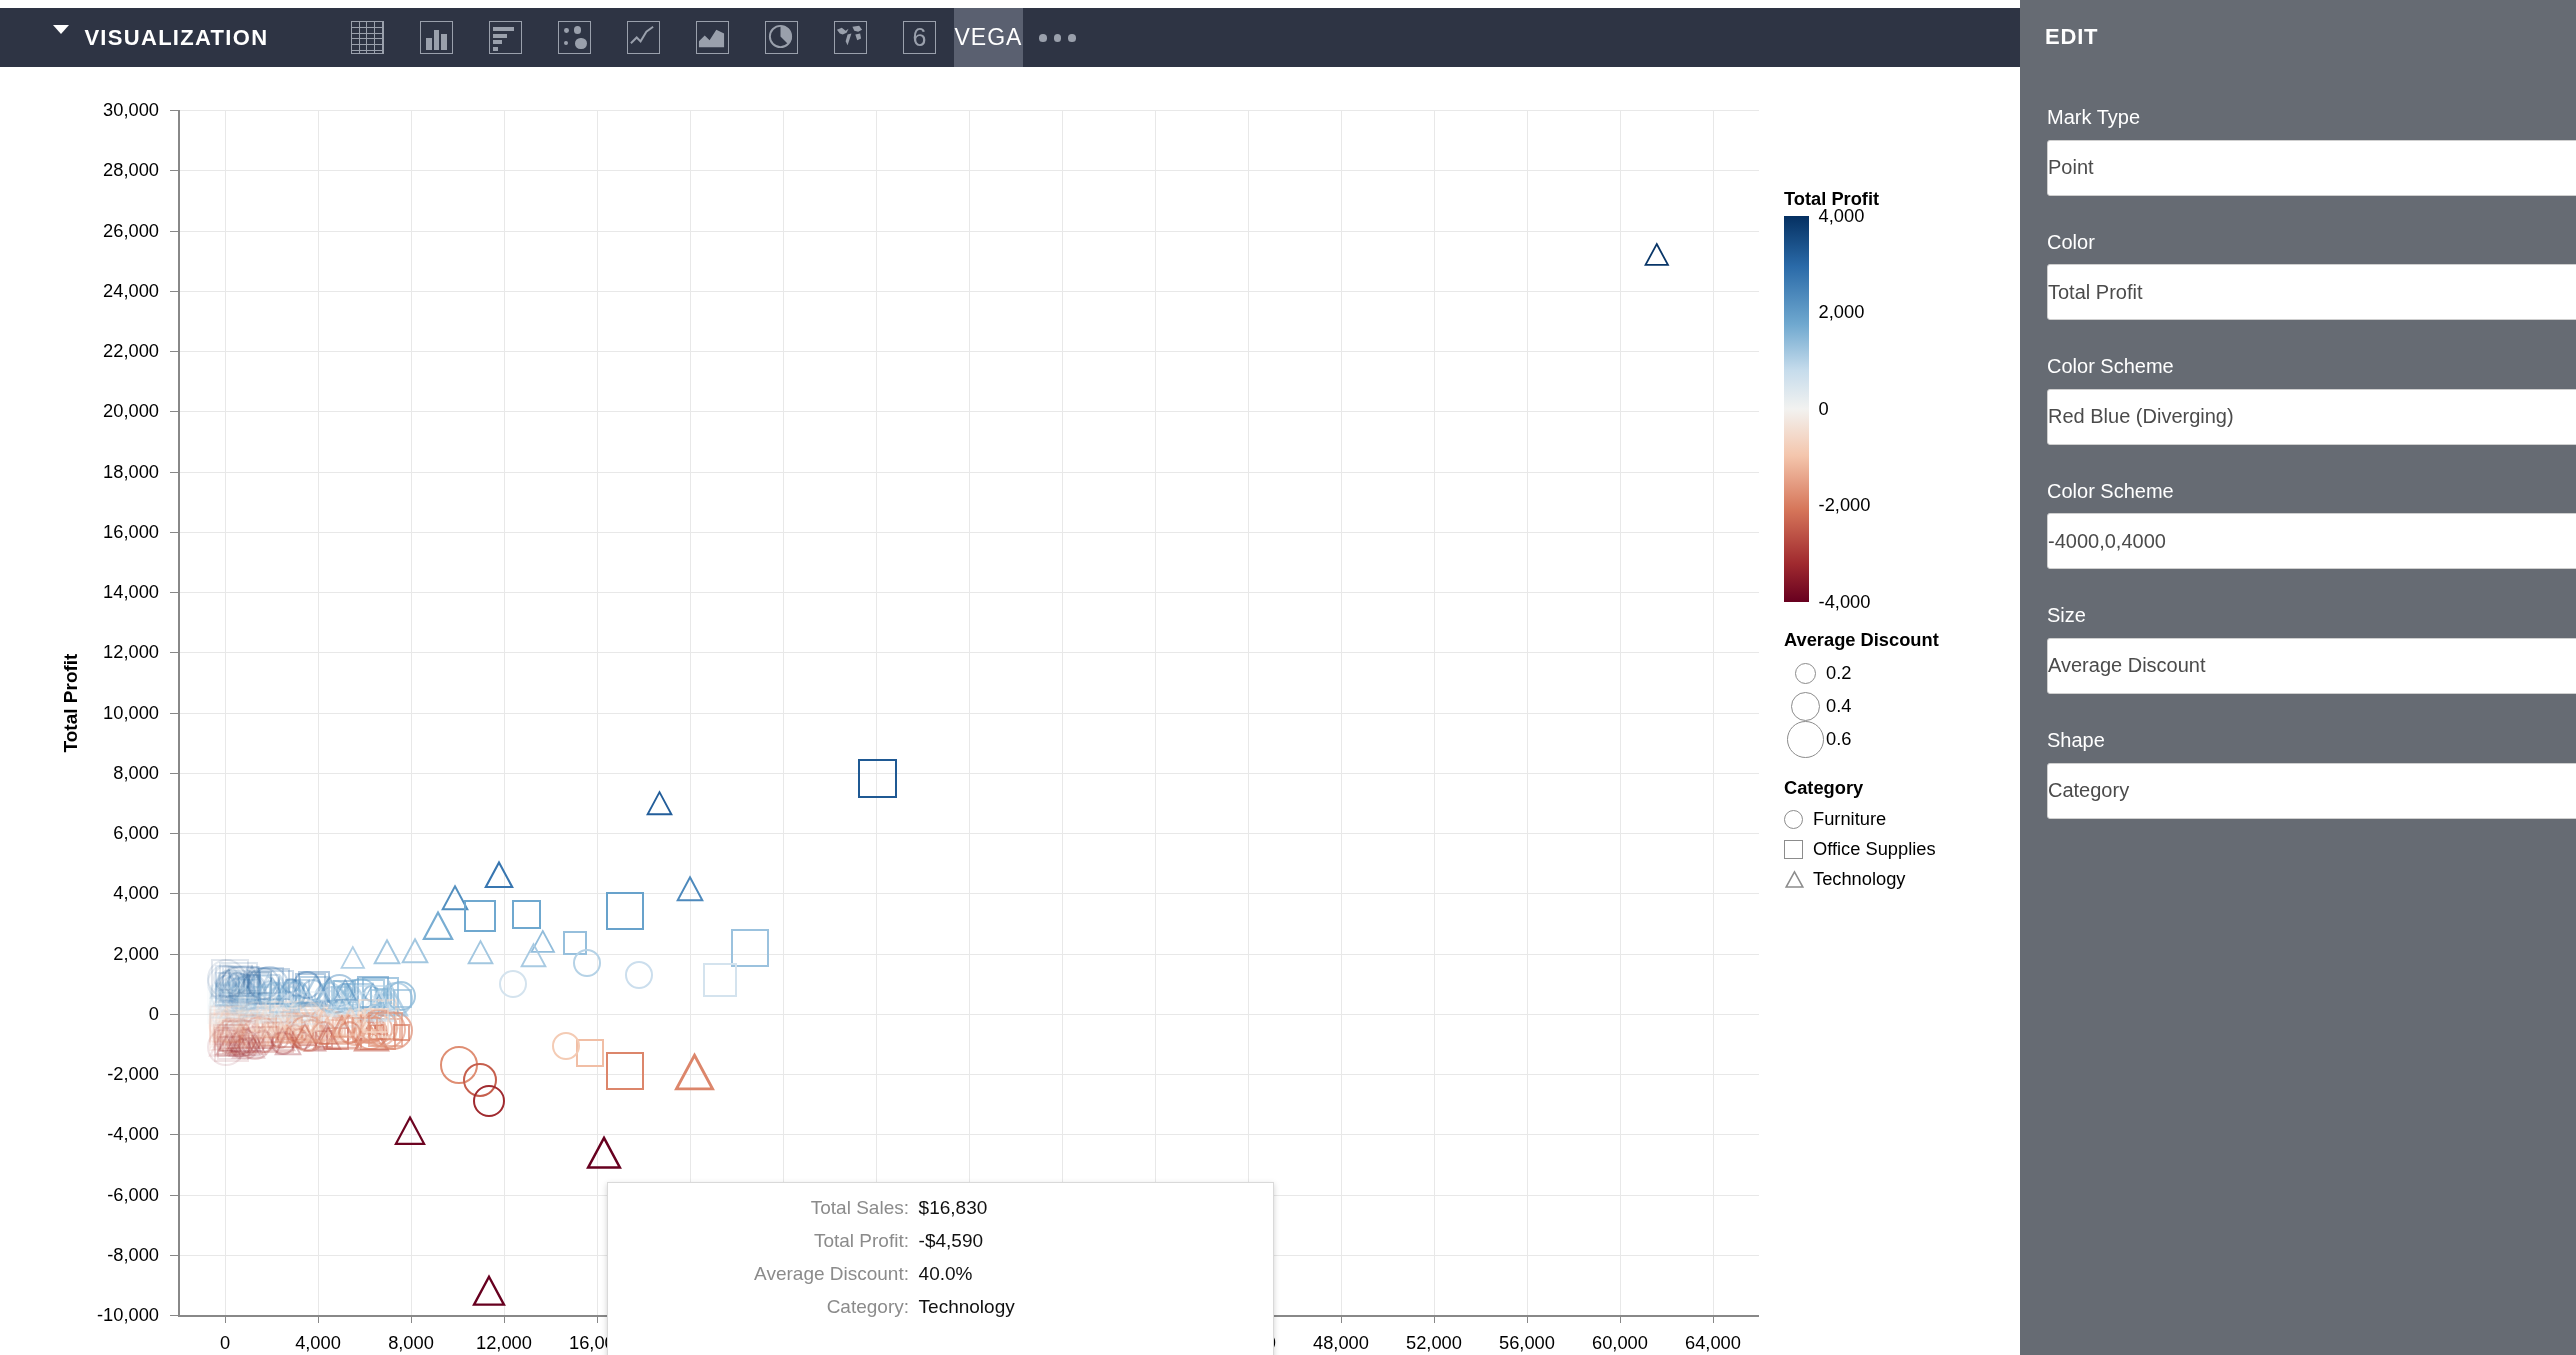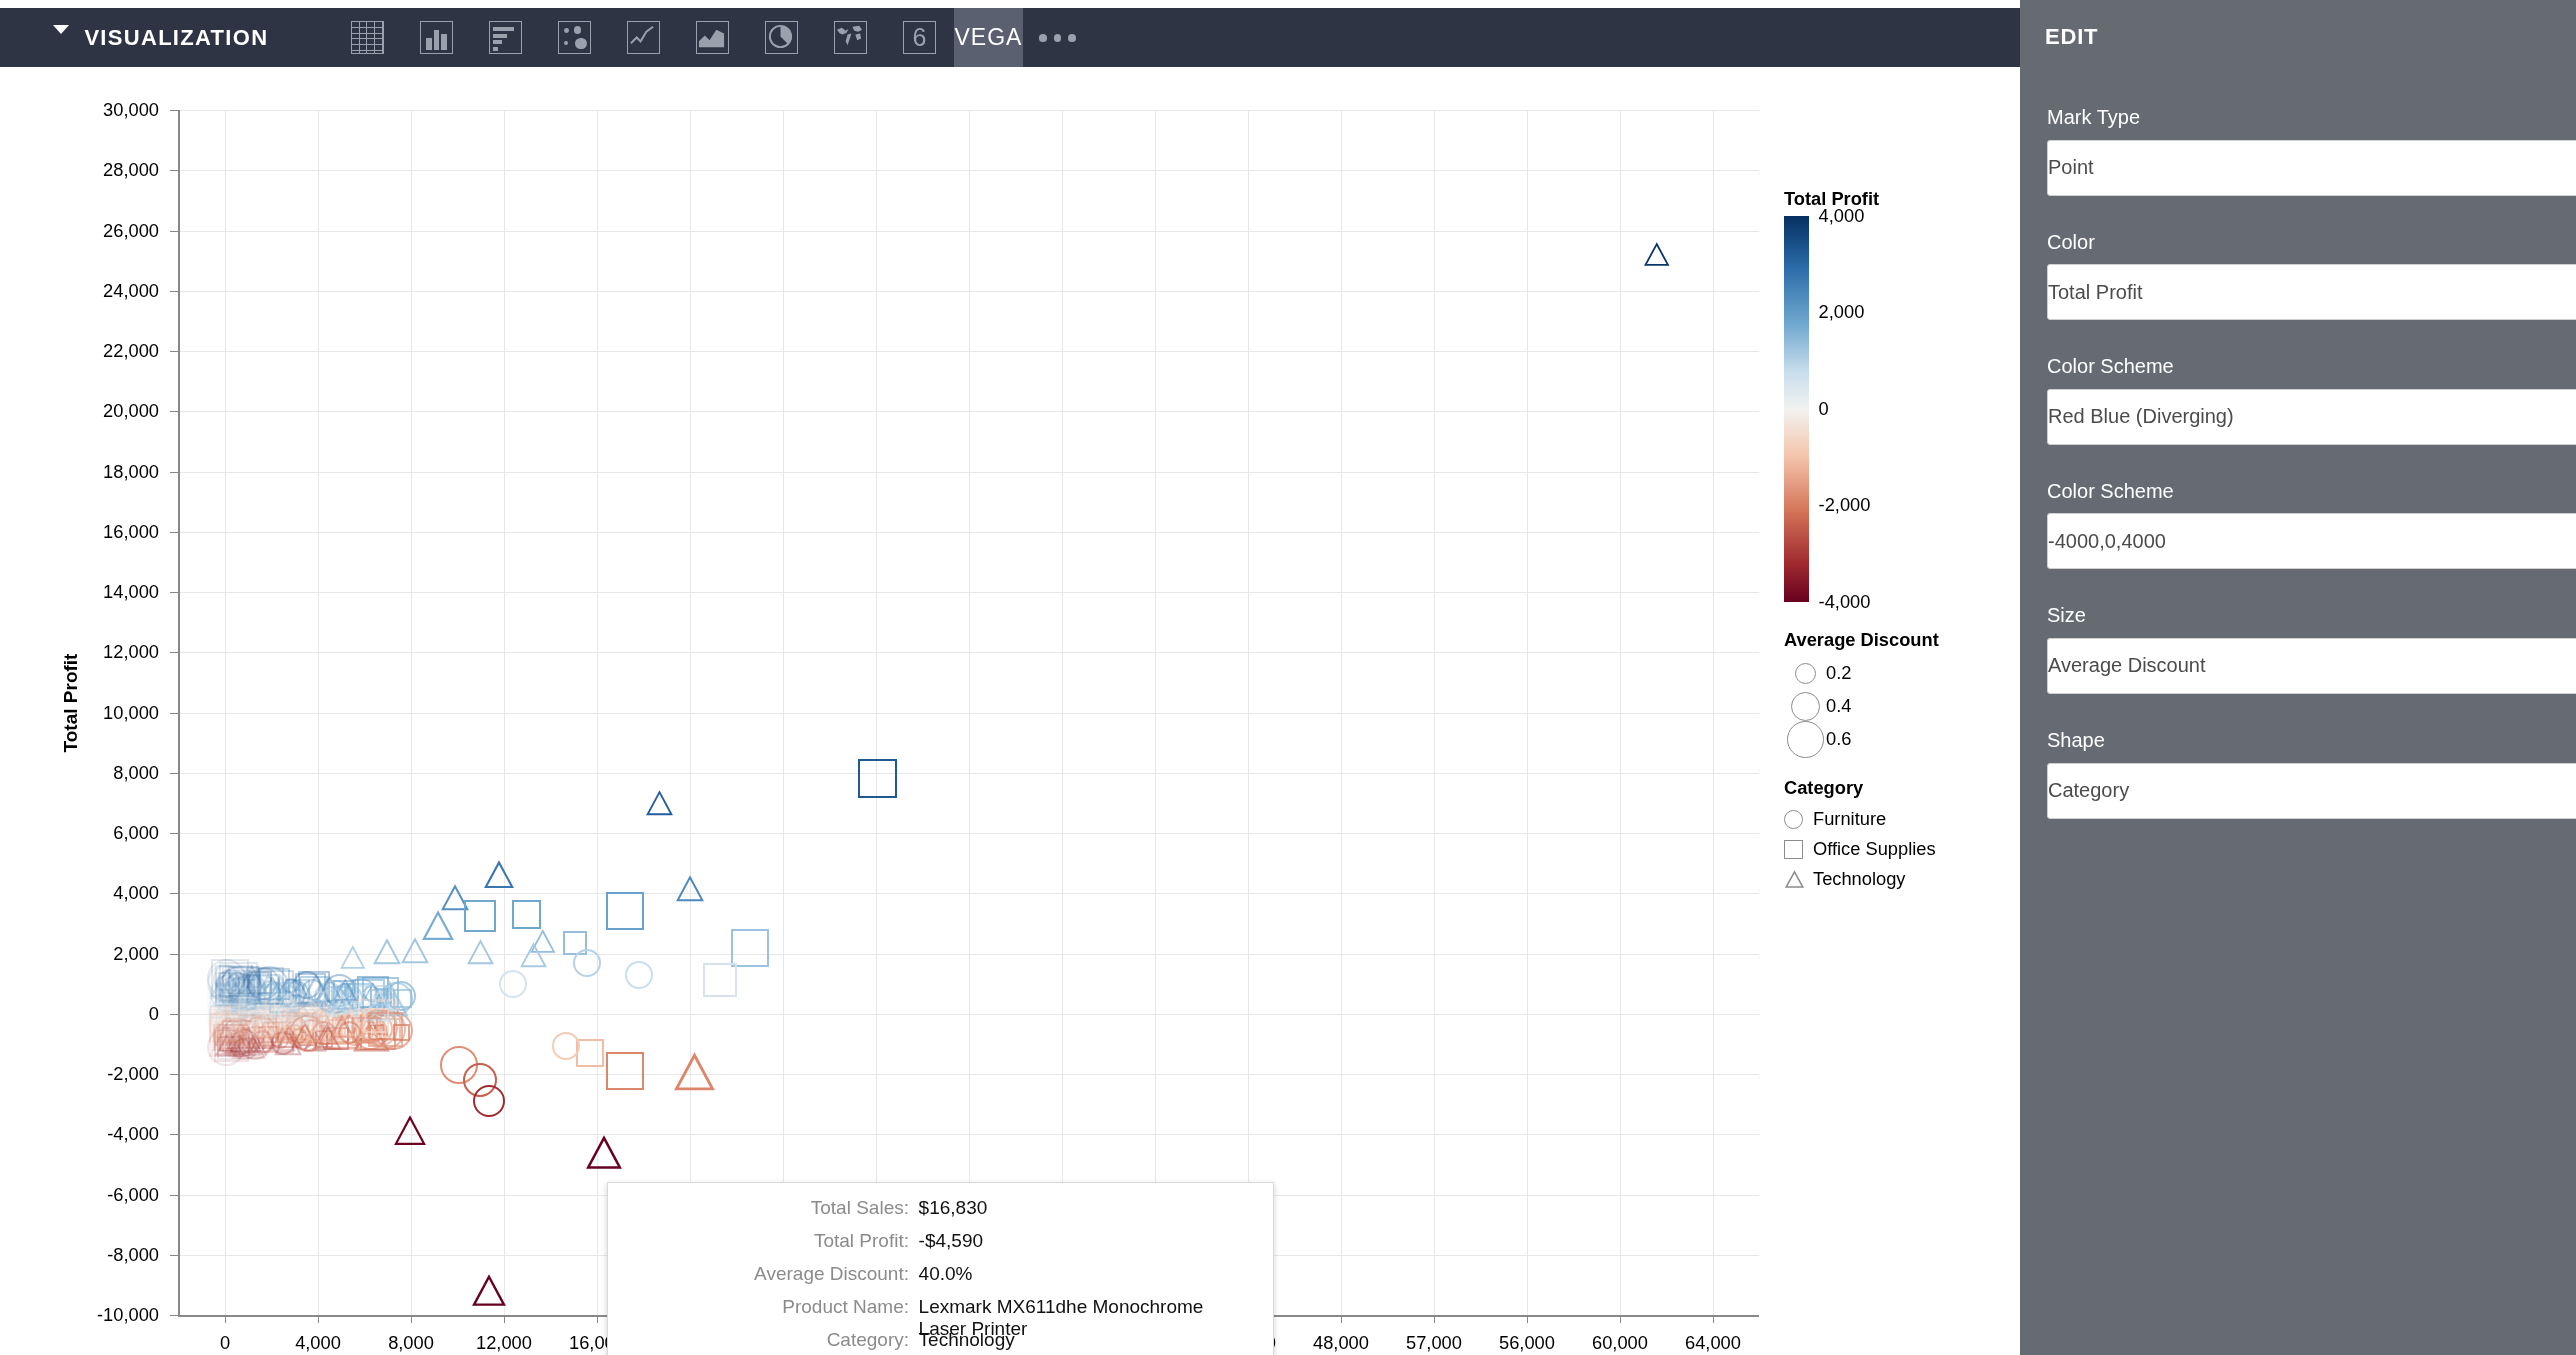--- a/index.html
+++ b/index.html
@@ -277,21 +277,21 @@
       <div class="gridline gl-v" style="left: 977px;"></div>
       <div class="xtick-lbl" style="left: 977px; top: 1222px;">40,000</div>
       <div class="xtick-mark" style="left: 977px; top: 1205px;"></div>
       <div class="gridline gl-v" style="left: 1070px;"></div>
       <div class="xtick-lbl" style="left: 1070px; top: 1222px;">44,000</div>
       <div class="xtick-mark" style="left: 1070px; top: 1205px;"></div>
       <div class="gridline gl-v" style="left: 1163px;"></div>
       <div class="xtick-lbl" style="left: 1163px; top: 1222px;">48,000</div>
       <div class="xtick-mark" style="left: 1163px; top: 1205px;"></div>
       <div class="gridline gl-v" style="left: 1256px;"></div>
-      <div class="xtick-lbl" style="left: 1256px; top: 1222px;">57,000</div>
+      <div class="xtick-lbl" style="left: 1256px; top: 1222px;">52,000</div>
       <div class="xtick-mark" style="left: 1256px; top: 1205px;"></div>
       <div class="gridline gl-v" style="left: 1349px;"></div>
       <div class="xtick-lbl" style="left: 1349px; top: 1222px;">56,000</div>
       <div class="xtick-mark" style="left: 1349px; top: 1205px;"></div>
       <div class="gridline gl-v" style="left: 1442px;"></div>
       <div class="xtick-lbl" style="left: 1442px; top: 1222px;">60,000</div>
       <div class="xtick-mark" style="left: 1442px; top: 1205px;"></div>
       <div class="gridline gl-v" style="left: 1535px;"></div>
       <div class="xtick-lbl" style="left: 1535px; top: 1222px;">64,000</div>
       <div class="xtick-mark" style="left: 1535px; top: 1205px;"></div>
@@ -1172,24 +1172,20 @@
       </div>
       <div class="tt-row">
         <span class="tt-key">Total Profit:</span>
         <span class="tt-val">-$4,590</span>
       </div>
       <div class="tt-row">
         <span class="tt-key">Average Discount:</span>
         <span class="tt-val">40.0%</span>
       </div>
       <div class="tt-row">
-        <span class="tt-key">Product Name:</span>
-        <span class="tt-val">Lexmark MX611dhe Monochrome Laser Printer</span>
-      </div>
-      <div class="tt-row">
         <span class="tt-key">Category:</span>
         <span class="tt-val">Technology</span>
       </div>
     </div>
 
 </div>
 
 <div id="edit-panel">
   <div id="edit-header">
     <span id="edit-title">EDIT</span>

